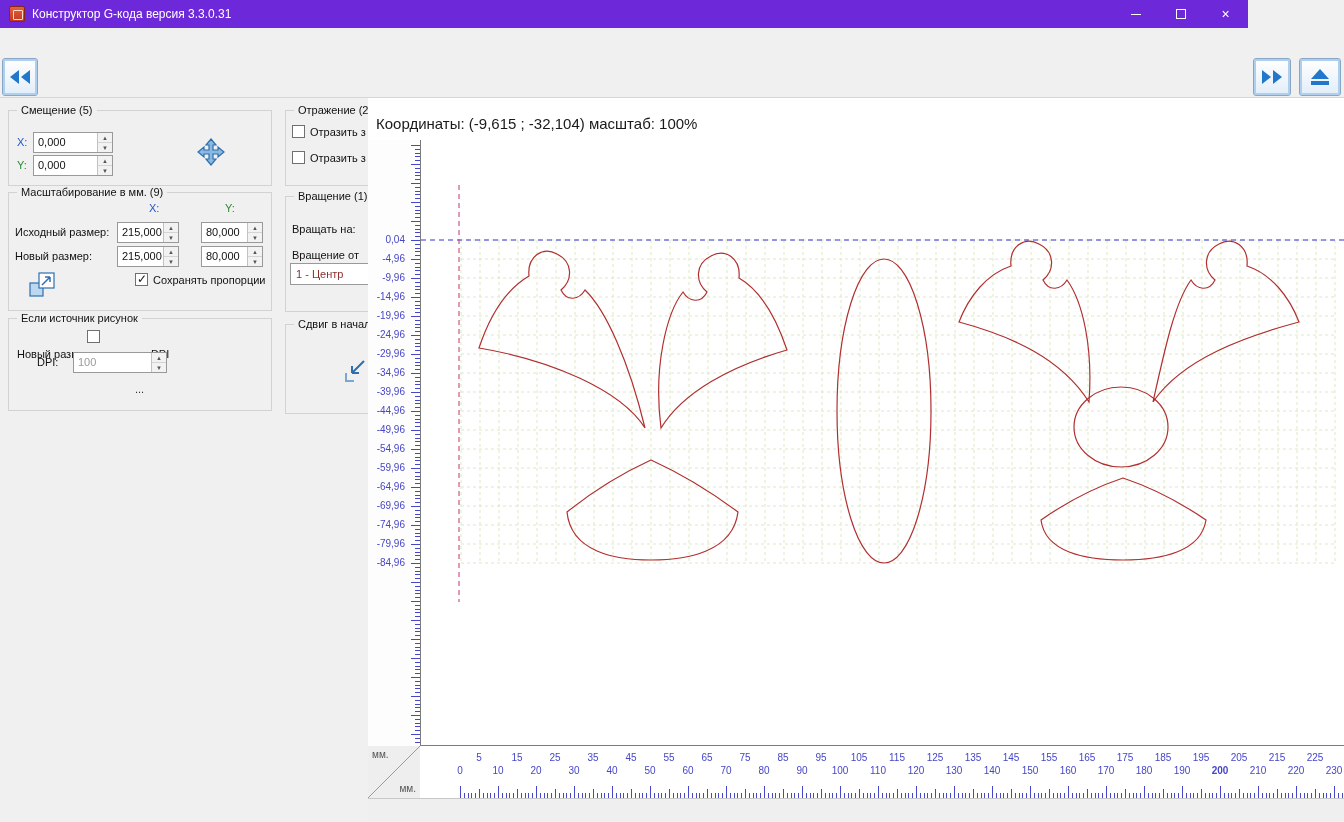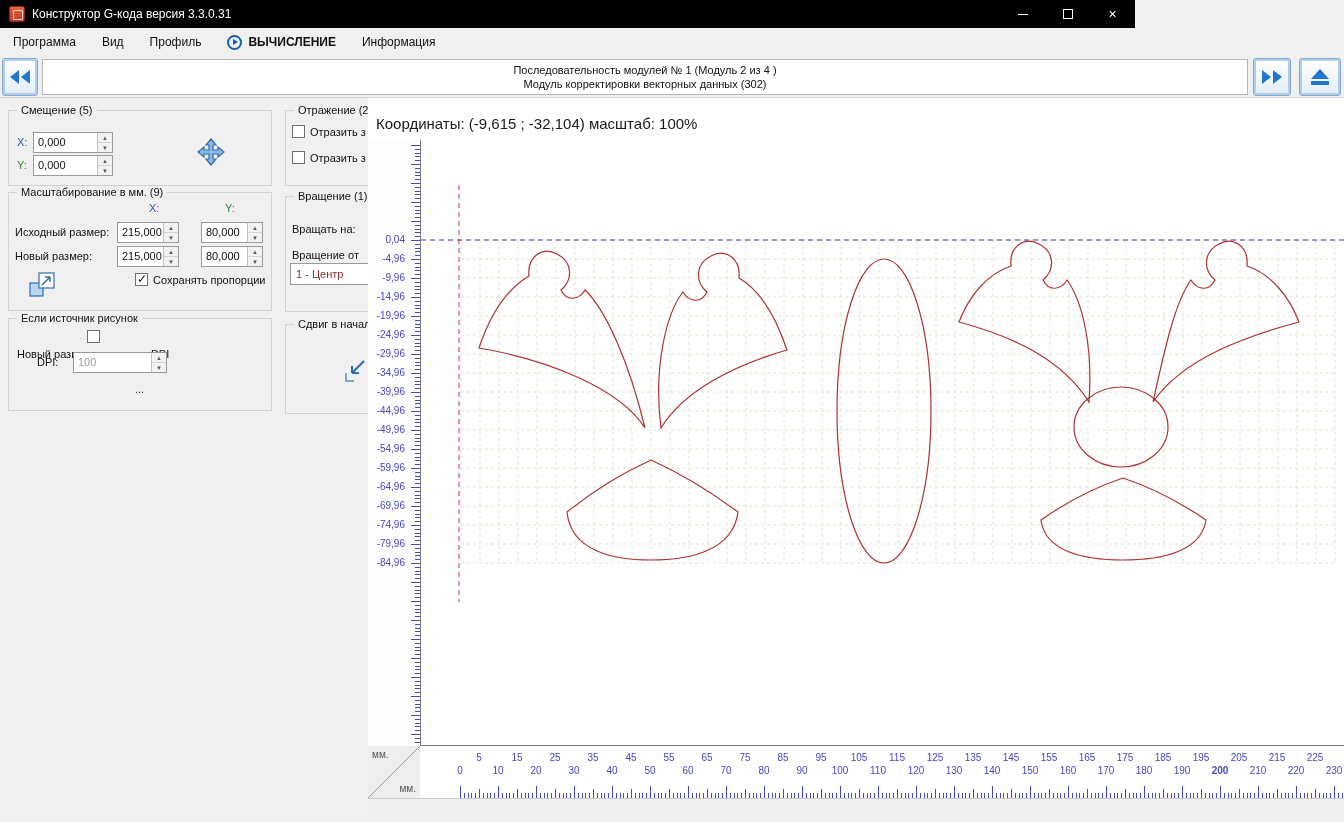--- a/index.html
+++ b/index.html
@@ -1,20 +1,20 @@
 <!DOCTYPE html>
 <html style="--drawing: #b03030; --grid: #dfe7c3; --axis-x: #3333cc; --axis-y: #c03377; --ruler: #4646c8; --accent: #2277cc;"><head>
 <meta charset="utf-8">
 <style>
   *{margin:0;padding:0;box-sizing:border-box;font-family:"Liberation Sans",sans-serif;}
   html,body{width:1344px;height:822px;background:#f0f0f0;overflow:hidden;}
   .window{position:relative;width:1344px;height:822px;background:#f0f0f0;overflow:hidden;}
 
   
-  .titlebar{position:absolute;left:0;top:0;width:1135px;height:28px;background:#000000;display:flex;align-items:center;}
+  .titlebar{position:absolute;left:0;top:0;width:1248px;height:28px;background:#6d28d9;display:flex;align-items:center;}
   .app-icon{width:16px;height:16px;margin:0 7px 0 9px;background:linear-gradient(#e8603f,#c03a22);border:1px solid #8a2617;border-radius:2px;position:relative;}
   .app-icon::after{content:"";position:absolute;left:3px;top:3px;width:8px;height:8px;border:1px solid #ffd9c9;border-radius:1px;}
   .win-title{color:#fff;font-size:12px;}
   .winbtns{margin-left:auto;display:flex;height:100%;}
   .winbtn{width:45px;height:100%;display:flex;align-items:center;justify-content:center;color:#fff;font-size:14px;}
   .glyph-min{width:10px;height:1px;background:#fff;}
   .glyph-max{width:10px;height:10px;border:1px solid #fff;}
 
   
   .menubar{position:absolute;left:0;top:28px;width:1344px;height:28px;background:#f0f0f0;display:flex;align-items:center;}
@@ -91,49 +91,25 @@
         </div>
       <div class="winbtn">
           <div class="glyph-max"></div>
         </div>
       <div class="winbtn">
           <span>×</span>
         </div>
     </div>
   </div>
 
-  <div class="menubar">
-    <div class="menu-item">
-        <span>Программа</span>
-      </div>
-    <div class="menu-item">
-        <span>Вид</span>
-      </div>
-    <div class="menu-item">
-        <span>Профиль</span>
-      </div>
-    <div class="menu-item bold">
-      <span class="calc-icon">
-          <i></i>
-        </span>
-      <span>ВЫЧИСЛЕНИЕ</span>
-    </div>
-    <div class="menu-item">
-        <span>Информация</span>
-      </div>
-  </div>
 
   <div class="toolbar">
     <div class="navbtn" style="left:2px;width:36px;">
       <span class="tri-l"></span>
         <span class="tri-l"></span>
-    </div>
-    <div class="seq-box">
-      <div>Последовательность модулей № 1 (Модуль 2 из 4 )</div>
-      <div>Модуль корректировки векторных данных (302)</div>
     </div>
     <div class="navbtn" style="right:53px;width:38px;">
       <span class="tri-r"></span>
         <span class="tri-r"></span>
     </div>
     <div class="navbtn" style="right:3px;width:42px;">
       <span class="eject-wrap">
           <span class="eject-tri"></span>
           <span class="eject-bar"></span>
         </span>

